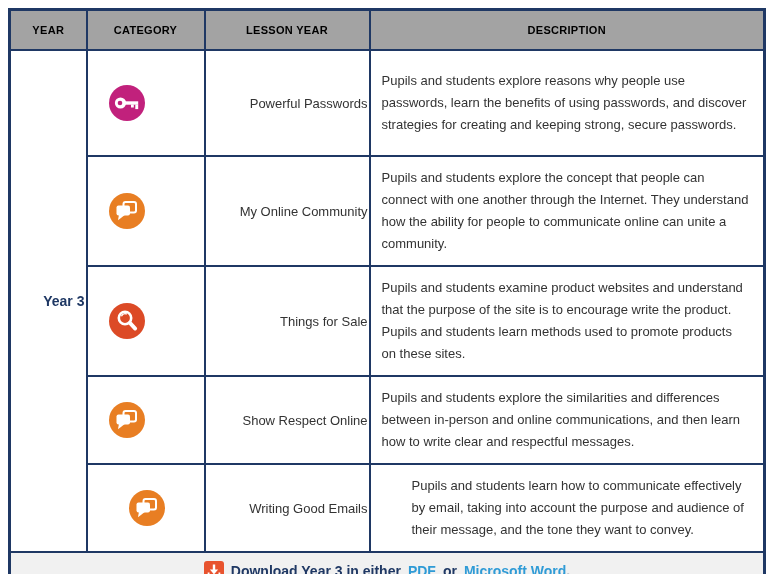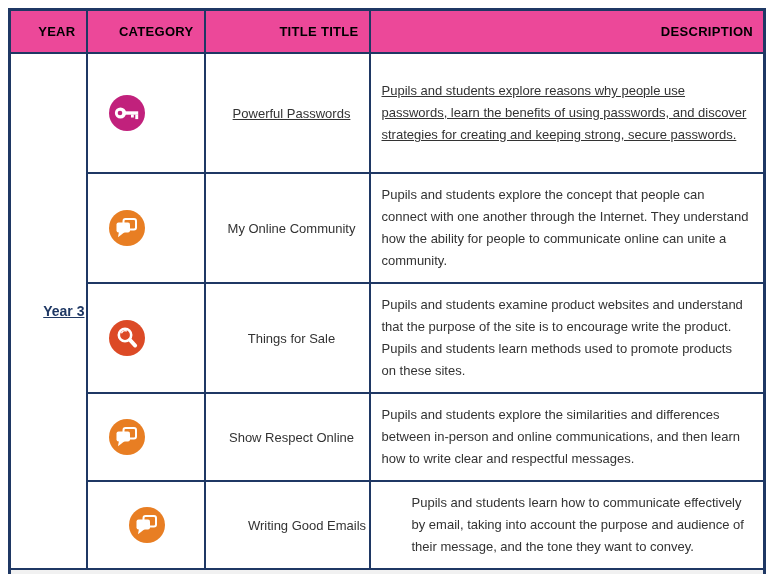--- a/index.html
+++ b/index.html
@@ -18,27 +18,27 @@
   }
   .lesson-table td, .lesson-table th {
     border: 2px solid #1f3864;
     vertical-align: middle;
     box-sizing: border-box;
   }
   .lesson-table {
     border: 3px solid #1f3864;
   }
   th.hdr {
-    font-size: 13px;
+    font-size: 11px;
     font-weight: bold;
     color: #000000;
-    text-align: right;
+    text-align: center;
     padding: 13px 10px;
     letter-spacing: 0.3px;
-    background: #ec4899;
+    background: #a3a3a3;
   }
   .col-year  { width: 77px; }
   .col-cat   { width: 118px; }
   .col-title { width: 165px; }
   .col-desc  { width: 395px; }
   .year-cell {
     font-size: 14px;
     font-weight: bold;
     color: #1f3864;
     padding-left: 13px;
@@ -47,30 +47,30 @@
   }
   .icon-cell {
     padding-left: 21px;
     text-align: left;
   }
   .icon-cell svg { display: block; }
   .title-cell {
     font-size: 13px;
     color: #333333;
     padding-left: 10px;
-    text-align: center;
+    text-align: right;
   }
   .desc-cell {
     font-size: 13px;
     color: #333333;
     padding: 10px 14px 10px 11px;
     line-height: 22px;
     text-align: left;
   }
-  tr.r1 td { height: 120px; text-decoration: underline; }
+  tr.r1 td { height: 106px; }
   tr.r2 td { height: 99px; }
   tr.r3 td { height: 101px; }
   tr.r4 td { height: 87px; }
   tr.r5 td { height: 78px; padding-left: 41px; }
   .footer-cell {
     background: #f1f1f1;
     height: 42px;
     text-align: center;
     font-size: 14px;
     font-weight: bold;
@@ -96,21 +96,21 @@
   <colgroup>
     <col class="col-year">
       <col class="col-cat">
       <col class="col-title">
       <col class="col-desc">
   </colgroup>
   <thead>
     <tr>
       <th class="hdr">YEAR</th>
       <th class="hdr">CATEGORY</th>
-      <th class="hdr">TITLE TITLE</th>
+      <th class="hdr">LESSON YEAR</th>
       <th class="hdr">DESCRIPTION</th>
     </tr>
   </thead>
   <tbody>
     <tr class="r1">
       <td class="year-cell" rowspan="5">Year 3</td>
       <td class="icon-cell">
         <span>
           <svg width="36" height="36" viewBox="0 0 36 36">
             <circle cx="18" cy="18" r="18" fill="#c1217c"></circle>

